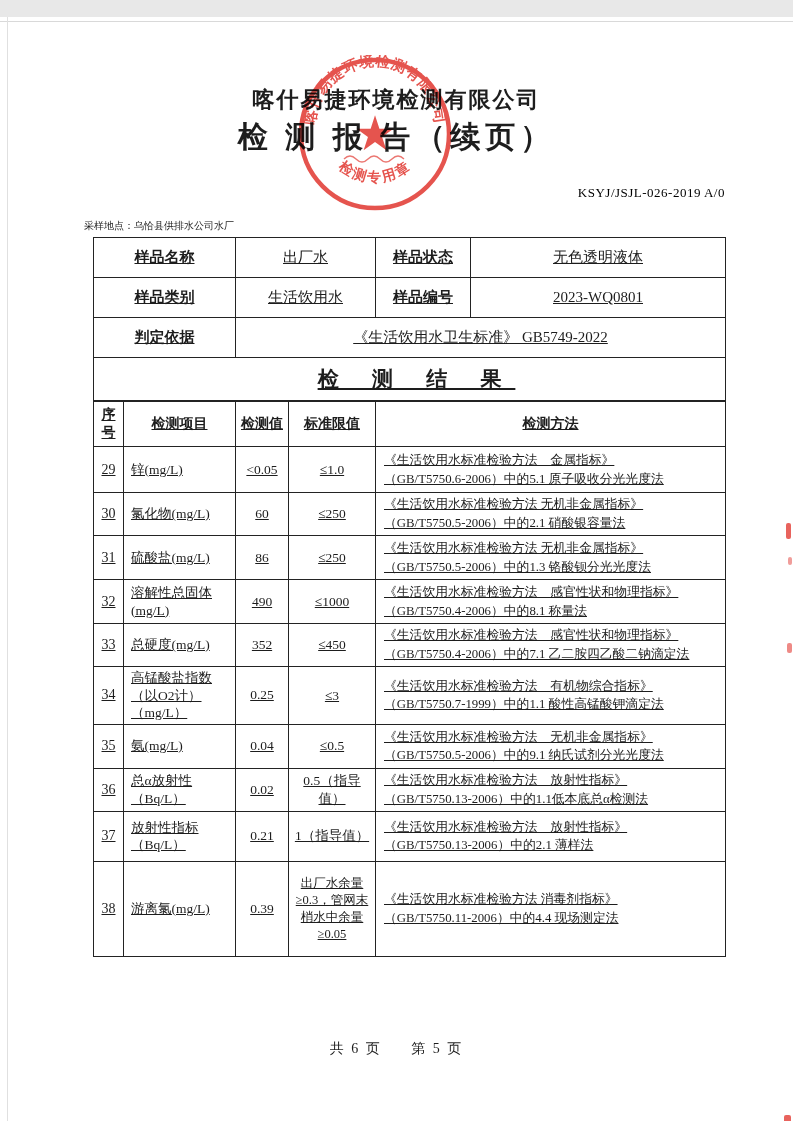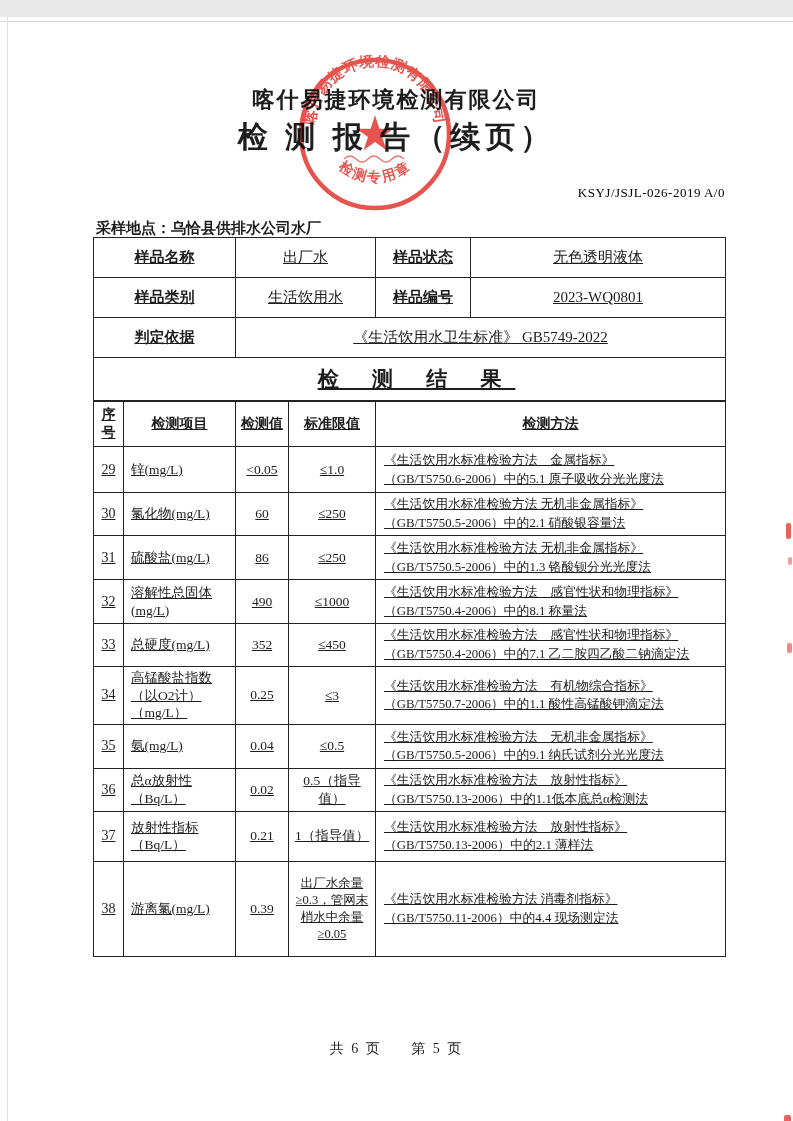--- a/index.html
+++ b/index.html
@@ -22,22 +22,22 @@
   }
   .report-title {
     position:absolute; top:100px; left:0; width:100%;
     text-align:center; font-size:30px; font-weight:bold; letter-spacing:5px;
   }
   .doc-code {
     position:absolute; top:168px; right:68px;
     font-size:13px; letter-spacing:0.5px; color:#000000;
   }
   .sampling-line {
-    position:absolute; top:202px; left:96px;
-    font-size:15px; font-weight:700;
+    position:absolute; top:202px; left:84px;
+    font-size:10px; font-weight:400;
   }
 
   .stamp {
     position:absolute; left:296px; top:38px;
     mix-blend-mode:multiply; opacity:0.88;
     pointer-events:none;
   }
 
   .tables { position:absolute; left:93px; top:220px; width:632px;text-decoration:underline; }
   table { border-collapse:collapse; table-layout:fixed; width:632px; }
@@ -206,21 +206,21 @@
         </td>
       </tr>
 
       <tr style="height:56px">
         <td class="cell-no">34</td>
         <td class="cell-item">高锰酸盐指数（以O2计）（mg/L）</td>
         <td class="cell-value">0.25</td>
         <td class="cell-limit">≤3</td>
         <td class="cell-method">
           <div>《生活饮用水标准检验方法　有机物综合指标》</div>
-          <div>（GB/T5750.7-2006）中的1.1 酸性高锰酸钾滴定法</div>
+          <div>（GB/T5750.7-1999）中的1.1 酸性高锰酸钾滴定法</div>
         </td>
       </tr>
 
       <tr style="height:44px">
         <td class="cell-no">35</td>
         <td class="cell-item">氨(mg/L)</td>
         <td class="cell-value">0.04</td>
         <td class="cell-limit">≤0.5</td>
         <td class="cell-method">
           <div>《生活饮用水标准检验方法　无机非金属指标》</div>

